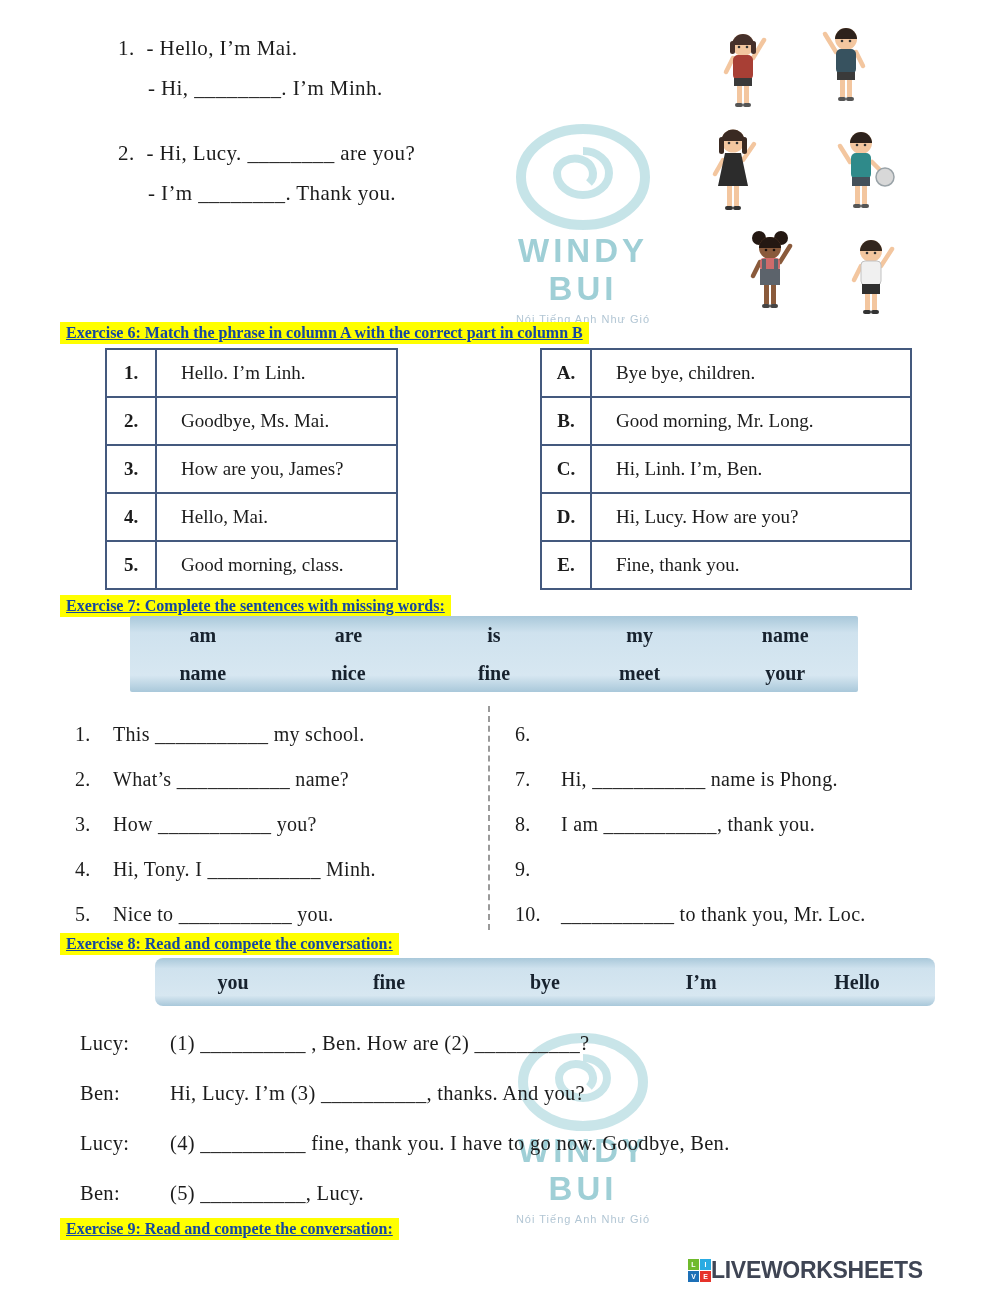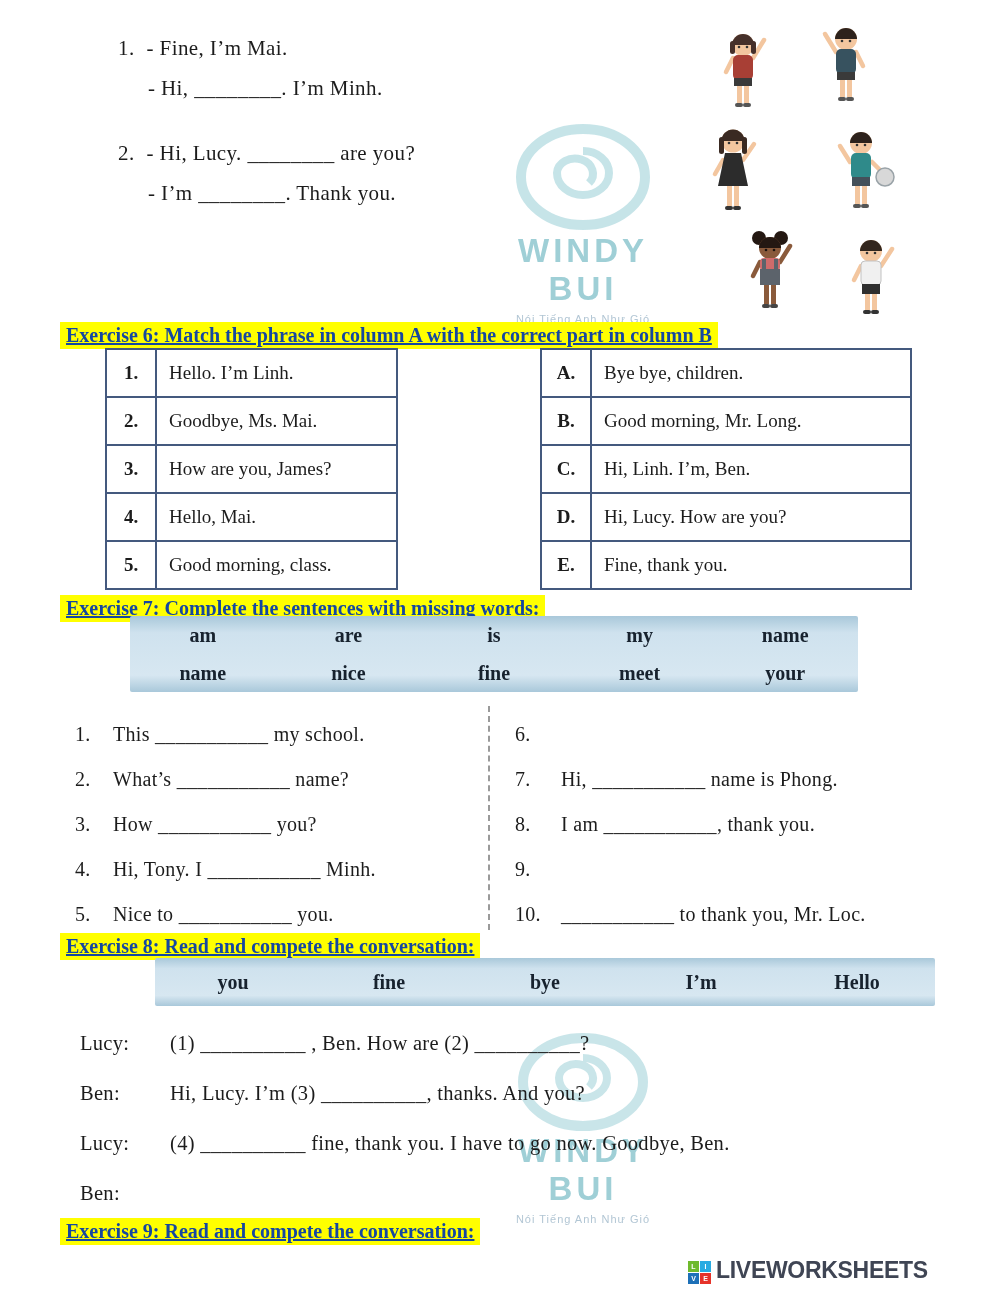--- a/index.html
+++ b/index.html
@@ -21,52 +21,52 @@
   .dlg-line { height:40px; line-height:40px; white-space:nowrap; }
   .dlg-num { margin-right:12px; }
   .dlg-indent { margin-left:30px; }
 
   
   .kid { position:absolute; }
 
   
   .heading {
     position:absolute; background:#ffff00; color:#1547a0; font-weight:bold;
-    font-size:20px; padding:2px 6px; text-decoration:underline; white-space:nowrap;
+    font-size:16px; padding:2px 6px; text-decoration:underline; white-space:nowrap;
   }
 
   
   .match-table { position:absolute; border-collapse:collapse; font-size:19px; background:#fff; }
-  .match-table td { border:2px solid #44597e; height:48px; padding:4px 12px; white-space:nowrap; }
+  .match-table td { border:2px solid #44597e; height:48px; padding:4px 24px; white-space:nowrap; }
   .match-table td.num { width:50px; text-align:center; font-weight:bold; padding:4px 8px; }
 
   
   .bank {
     position:absolute; display:grid;
     background:linear-gradient(180deg,#a9c8da 0%,#cfe2ee 22%,#d7e7f1 78%,#a9c8da 100%);
     border-radius:2px;
   }
   .bank .word { display:flex; align-items:center; justify-content:center; font-weight:bold; font-size:20px; color:#17222e; }
   .bank1 { left:130px; top:616px; width:728px; height:76px; grid-template-columns:repeat(5,1fr); grid-template-rows:1fr 1fr; }
-  .bank2 { left:155px; top:958px; width:780px; height:48px; grid-template-columns:repeat(5,1fr); }
+  .bank2 { left:155px; top:958px; width:780px; height:48px; grid-template-columns:repeat(5,1fr);border-radius:8px; }
 
   
   .sent-col { position:absolute; font-size:20px; letter-spacing:0.3px; }
   .sent { height:45px; line-height:45px; white-space:nowrap; display:flex; }
   .sent .num { width:38px; flex:0 0 auto; }
   .sent-col.right .num { width:46px; }
   .divider { position:absolute; left:488px; top:706px; height:224px; width:0; border-left:2px dashed #9a9a9a; }
 
   
   .convo { position:absolute; left:80px; top:1018px; font-size:20.5px; letter-spacing:0.3px; }
   .convo-line { height:50px; line-height:50px; display:flex; white-space:nowrap; }
   .convo-speaker { width:90px; flex:0 0 auto; }
 
   
-  .footer { position:absolute; left:688px; top:1257px; display:flex; align-items:flex-end; gap:5px; font-family:"Liberation Sans", sans-serif; }
+  .footer { position:absolute; left:688px; top:1257px; display:flex; align-items:center; font-family:"Liberation Sans", sans-serif; }
   .logo-grid { display:grid; grid-template-columns:11px 11px; grid-template-rows:11px 11px; gap:1px; }
   .logo-sq { display:flex; align-items:center; justify-content:center; font-size:7px; font-weight:bold; color:#fff; font-family:"Liberation Sans", sans-serif; }
   .sq0 { background:#6fba2c; } .sq1 { background:#29abe2; } .sq2 { background:#1d70b7; } .sq3 { background:#e6332a; }
   .footer-brand { font-size:23px; font-weight:bold; color:#3f4554; letter-spacing:-0.3px; }
 </style>
 </head>
 <body>
 
 <div class="page">
 
@@ -83,21 +83,21 @@
     <svg width="160" height="100" viewBox="0 0 160 100" style="display:block;margin:0 auto">
       <ellipse cx="80" cy="50" rx="60" ry="44" fill="none" stroke="#bcdfe4" stroke-width="10" opacity="0.8"></ellipse>
       <path d="M80,50 m0,-24 a24,20 0 1 1 -24,20 a17,14 0 1 1 30,9" fill="none" stroke="#bcdfe4" stroke-width="8" opacity="0.8"></path>
     </svg>
     <div class="wm-brand">WINDY BUI</div>
     <div class="wm-tagline">Nói Tiếng Anh Như Gió</div>
   </div>
 
   <div class="dlg" style="left:118px;top:28px">
     <div class="dlg-line">
-      <span class="dlg-num">1.</span><span>- Fine, I’m Mai.</span>
+      <span class="dlg-num">1.</span><span>- Hello, I’m Mai.</span>
     </div>
     <div class="dlg-line dlg-indent">- Hi, ________. I’m Minh.</div>
   </div>
 
   <div class="dlg" style="left:118px;top:133px">
     <div class="dlg-line">
       <span class="dlg-num">2.</span><span>- Hi, Lucy. ________ are you?</span>
     </div>
     <div class="dlg-line dlg-indent">- I’m ________. Thank you.</div>
   </div>
@@ -331,20 +331,21 @@
     <div class="convo-line">
       <span class="convo-speaker">Ben:</span>
         <span>Hi, Lucy. I’m (3) __________, thanks. And you?</span>
     </div>
     <div class="convo-line">
       <span class="convo-speaker">Lucy:</span>
         <span>(4) __________ fine, thank you. I have to go now. Goodbye, Ben.</span>
     </div>
     <div class="convo-line">
       <span class="convo-speaker">Ben:</span>
+        <span>(5) __________, Lucy.</span>
     </div>
   </div>
 
   <div class="heading" style="left:60px;top:1218px">Exercise 9: Read and compete the conversation:</div>
 
   <div class="footer">
     <div class="logo-grid">
       <span class="logo-sq sq0">L</span>
       <span class="logo-sq sq1">I</span>
       <span class="logo-sq sq2">V</span>

